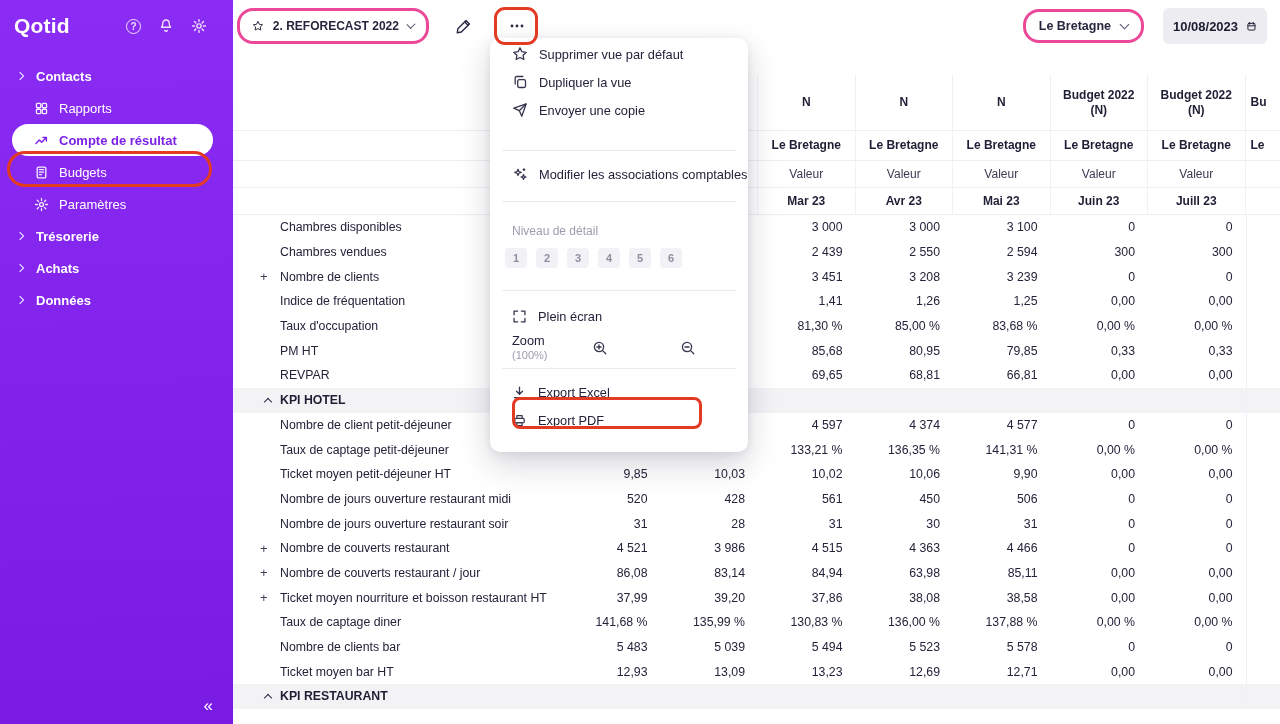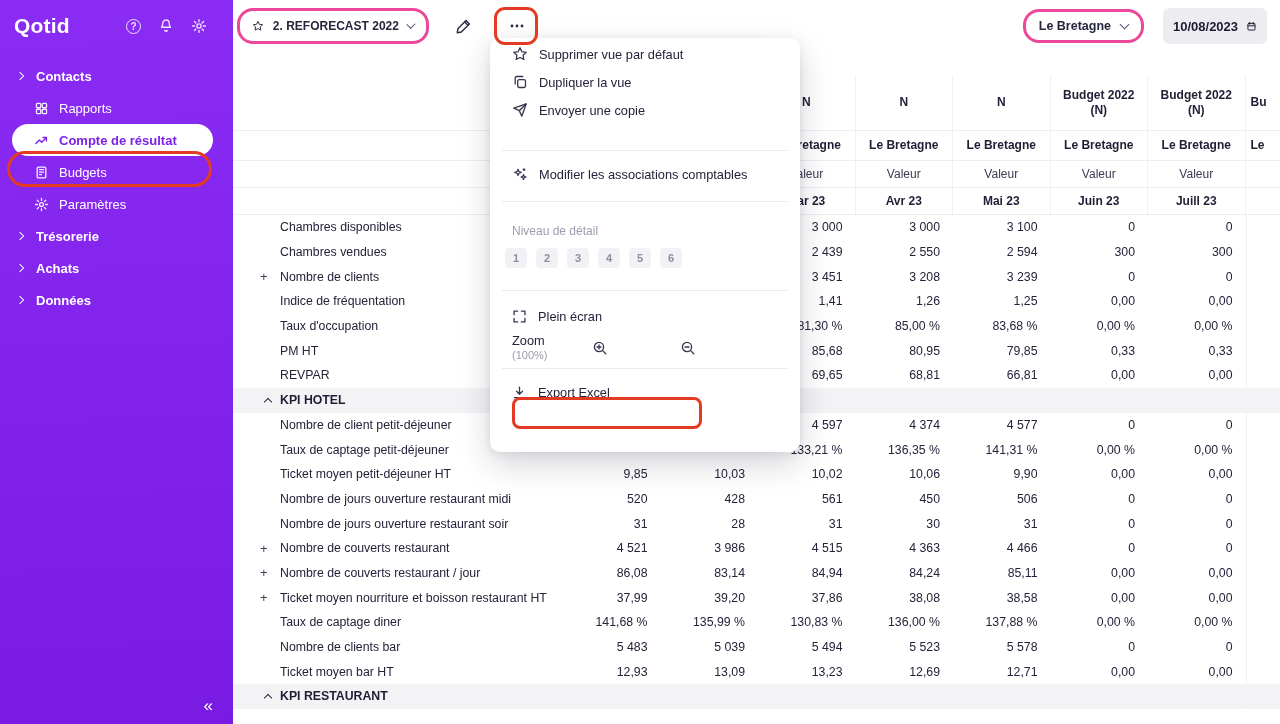--- a/index.html
+++ b/index.html
@@ -67,21 +67,21 @@
   .rlabel{display:flex;align-items:center;height:100%;padding-left:47px;position:relative;white-space:nowrap}
   .plus{position:absolute;left:27px;font-size:13px;color:#3f3f5a;cursor:pointer}
   .val{text-align:right;padding-right:13px;font-variant-numeric:tabular-nums}
   .val.cut{border-left:1px solid #f1f1f5;height:100%;padding:0}
   .trow.section{background:#f3f3f6;font-weight:600;color:#1d1d33;cursor:pointer}
   .trow.section .rlabel{padding-left:32px;gap:9px}
   .chev-up{width:6px;height:6px;border-left:1.6px solid #2a2a44;border-top:1.6px solid #2a2a44;
            transform:rotate(45deg);margin-top:3px;flex:0 0 auto}
 
   
-  .menu{position:absolute;left:490px;top:38px;width:310px;height:414px;background:#fff;border-radius:10px;
+  .menu{position:absolute;left:490px;top:38px;width:258px;height:414px;background:#fff;border-radius:10px;
         box-shadow:0 12px 32px rgba(24,24,52,.18),0 2px 8px rgba(24,24,52,.08);z-index:20;padding-top:2px}
   .menu-item{height:28px;display:flex;align-items:center;gap:11px;padding:0 12px 0 22px;
              font-size:12.8px;color:#23233c;cursor:pointer;white-space:nowrap}
   .menu-item svg{color:#35354f;flex:0 0 auto}
   .mdiv{height:1px;background:#eaeaf0;margin:0 12px}
   .mdiv.d1{margin-top:26px;margin-bottom:9px}
   .mdiv.d2{margin-top:13px}
   .mdiv.d3{margin-top:22px;margin-bottom:11px}
   .mdiv.d4{margin-top:6px;margin-bottom:9px}
   .menu-label{padding:22px 22px 10px;font-size:12px;color:#9c9cae}
@@ -448,21 +448,21 @@
         <div class="val cut"></div>
       </div>
       <div class="trow">
         <div class="rlabel">
           <div class="plus">+</div>
           <span>Nombre de couverts restaurant / jour</span>
         </div>
         <div class="val">86,08</div>
         <div class="val">83,14</div>
         <div class="val">84,94</div>
-        <div class="val">84,24</div>
+        <div class="val">63,98</div>
         <div class="val">85,11</div>
         <div class="val">0,00</div>
         <div class="val">0,00</div>
         <div class="val cut"></div>
       </div>
       <div class="trow">
         <div class="rlabel">
           <div class="plus">+</div>
           <span>Ticket moyen nourriture et boisson restaurant HT</span>
         </div>
@@ -596,17 +596,25 @@
         </svg>
     </span>
   </div>
   <div class="mdiv d4"></div>
   <div class="menu-item">
     <svg width="15" height="15" viewBox="0 0 16 16" fill="none" stroke="currentColor" stroke-width="1.4" stroke-linecap="round" stroke-linejoin="round">
         <path d="M8 2.2v7.6M4.8 6.6L8 9.8l3.2-3.2M2.6 13.4h10.8"></path>
       </svg>
     <span>Export Excel</span>
   </div>
+  <div class="menu-item">
+    <svg width="15" height="15" viewBox="0 0 16 16" fill="none" stroke="currentColor" stroke-width="1.3" stroke-linejoin="round">
+        <path d="M5.2 5.8V2.8h5.6v3"></path>
+        <rect x="3" y="5.8" width="10" height="4.6" rx="1"></rect>
+        <path d="M5.2 10.4h5.6v3H5.2z"></path>
+      </svg>
+    <span>Export PDF</span>
+  </div>
 </div>
 
 <div class="annotation ann-sidebar" style="border-color: rgb(227, 59, 35);"></div>
 <div class="annotation ann-more" style="border-color: rgb(227, 59, 35);"></div>
 <div class="annotation ann-pdf" style="border-color: rgb(227, 59, 35);"></div>
 
 </body></html>

